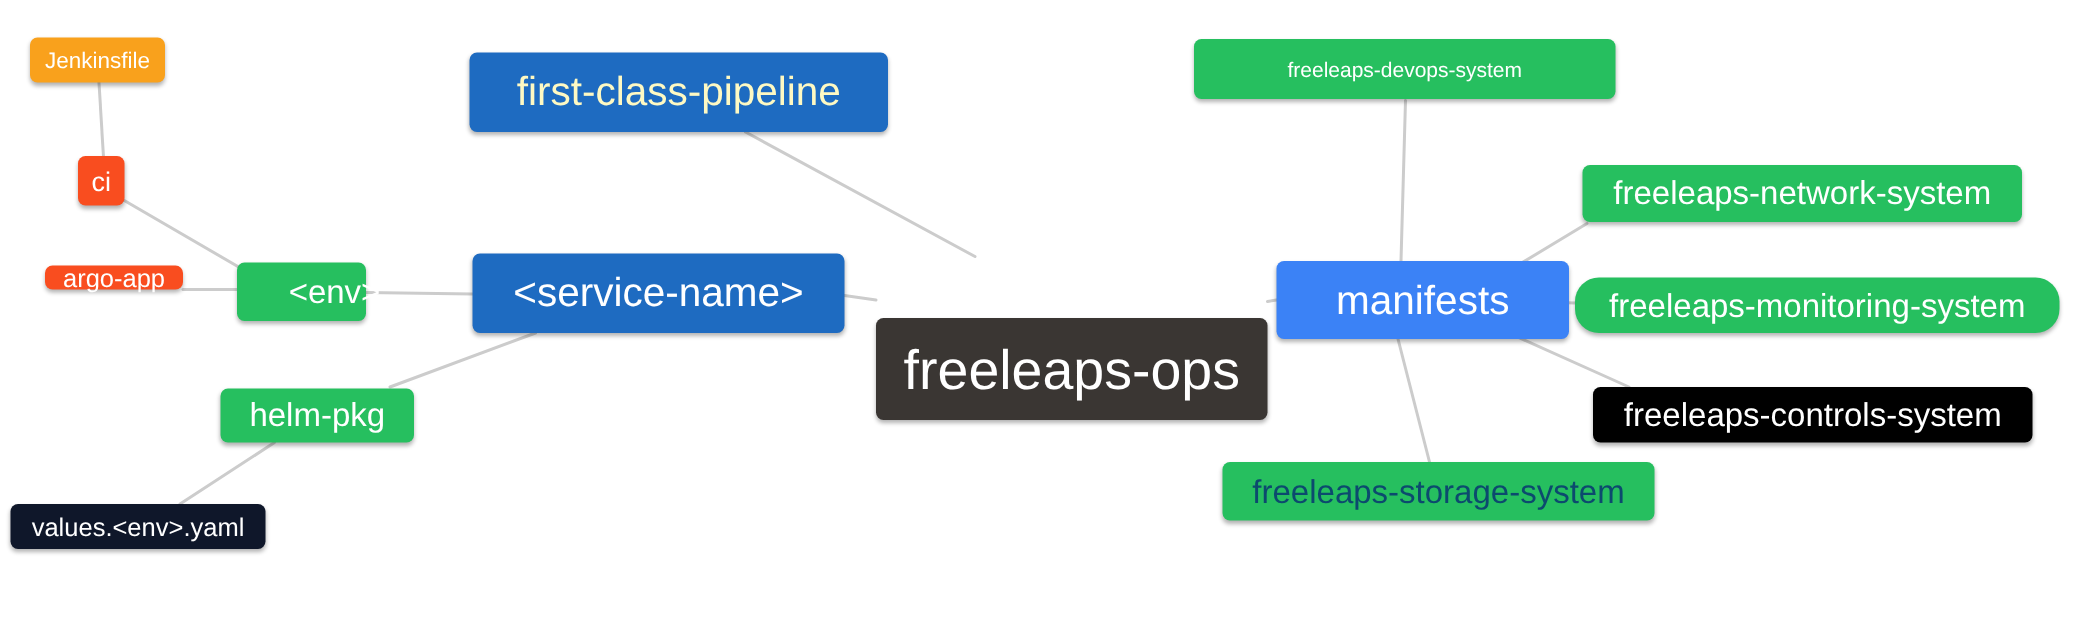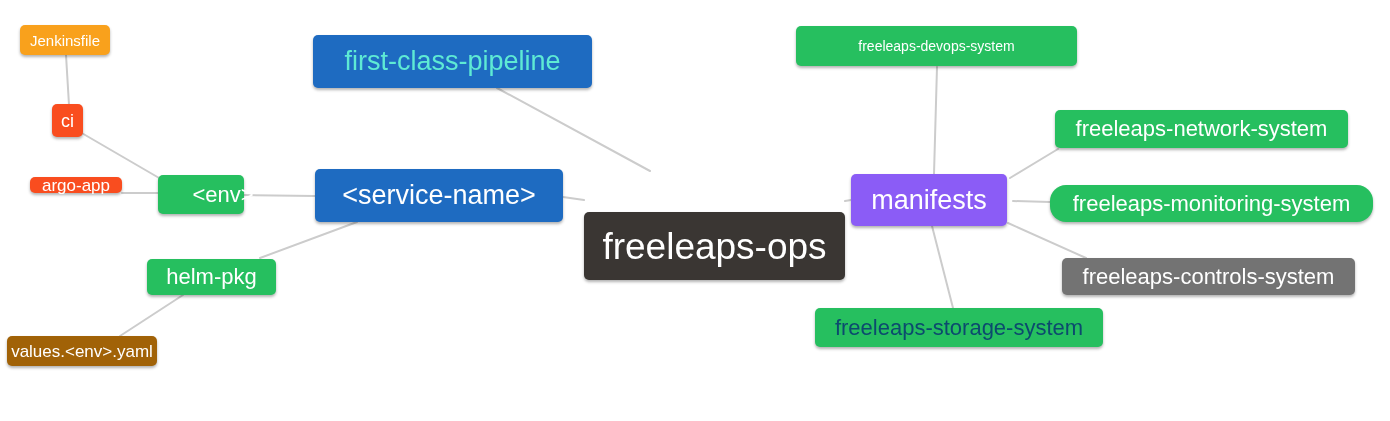--- a/index.html
+++ b/index.html
@@ -43,23 +43,23 @@
       <line x1="1013" y1="201" x2="1050" y2="202" stroke="#cccccc" stroke-width="2" stroke-linecap="round"></line>
       <line x1="1008" y1="223" x2="1086" y2="258" stroke="#cccccc" stroke-width="2" stroke-linecap="round"></line>
       <line x1="932" y1="226" x2="953" y2="308" stroke="#cccccc" stroke-width="2" stroke-linecap="round"></line>
     </svg>
 
 <div class="node" style="left: 20px; top: 25px; width: 90px; height: 30px; font-size: 15px; background: rgb(249, 161, 28); color: rgb(255, 255, 255);">Jenkinsfile</div>
     <div class="node" style="left: 52px; top: 104px; width: 31px; height: 33px; font-size: 18px; background: rgb(249, 77, 31); color: rgb(255, 255, 255);">ci</div>
     <div class="node" style="left: 30px; top: 177px; width: 92px; height: 16px; font-size: 17px; background: rgb(249, 77, 31); color: rgb(255, 255, 255);">argo-app</div>
     <div class="node" style="left: 158px; top: 175px; width: 86px; height: 39px; font-size: 22px; background: rgb(38, 191, 95); color: rgb(255, 255, 255); padding-left: 44px;">&lt;env&gt;</div>
     <div class="node" style="left: 147px; top: 259px; width: 129px; height: 36px; font-size: 22px; background: rgb(38, 191, 95); color: rgb(255, 255, 255);">helm-pkg</div>
-    <div class="node" style="left: 7px; top: 336px; width: 150px; height: 30px; font-size: 17px; background: #a16207; color: rgb(255, 255, 255);">values.&lt;env&gt;.yaml</div>
-    <div class="node" style="left: 313px; top: 35px; width: 279px; height: 53px; font-size: 27px; background: rgb(30, 107, 193); color: #5eead4;">first-class-pipeline</div>
+    <div class="node" style="left: 7px; top: 336px; width: 170px; height: 30px; font-size: 17px; background: #0f172a; color: rgb(255, 255, 255);">values.&lt;env&gt;.yaml</div>
+    <div class="node" style="left: 313px; top: 35px; width: 279px; height: 53px; font-size: 27px; background: rgb(30, 107, 193); color: #fef9c3;">first-class-pipeline</div>
     <div class="node" style="left: 315px; top: 169px; width: 248px; height: 53px; font-size: 27px; background: rgb(30, 107, 193); color: rgb(255, 255, 255);">&lt;service-name&gt;</div>
     <div class="node" style="left: 584px; top: 171px; width: 261px; height: 68px; font-size: 37px; background: rgb(58, 54, 51); color: rgb(255, 255, 255); margin-top: 41px;">freeleaps-ops</div>
-    <div class="node" style="left: 851px; top: 174px; width: 156px; height: 52px; font-size: 27px; background: #8b5cf6; color: rgb(255, 255, 255);">manifests</div>
+    <div class="node" style="left: 851px; top: 174px; width: 195px; height: 52px; font-size: 27px; background: #3b82f6; color: rgb(255, 255, 255);">manifests</div>
     <div class="node" style="left: 796px; top: 26px; width: 281px; height: 40px; font-size: 14px; background: rgb(38, 191, 95); color: rgb(255, 255, 255);">freeleaps-devops-system</div>
     <div class="node" style="left: 1055px; top: 110px; width: 293px; height: 38px; font-size: 22px; background: rgb(38, 191, 95); color: rgb(255, 255, 255);">freeleaps-network-system</div>
     <div class="node" style="left: 1050px; top: 185px; width: 323px; height: 37px; font-size: 22px; background: rgb(38, 191, 95); color: rgb(255, 255, 255); border-radius: 16px;">freeleaps-monitoring-system</div>
-    <div class="node" style="left: 1062px; top: 258px; width: 293px; height: 37px; font-size: 22px; background: #737373; color: rgb(255, 255, 255);">freeleaps-controls-system</div>
+    <div class="node" style="left: 1062px; top: 258px; width: 293px; height: 37px; font-size: 22px; background: #000000; color: rgb(255, 255, 255);">freeleaps-controls-system</div>
     <div class="node" style="left: 815px; top: 308px; width: 288px; height: 39px; font-size: 22px; background: rgb(38, 191, 95); color: #0c4a6e;">freeleaps-storage-system</div>
   </div>
 
 </body></html>

